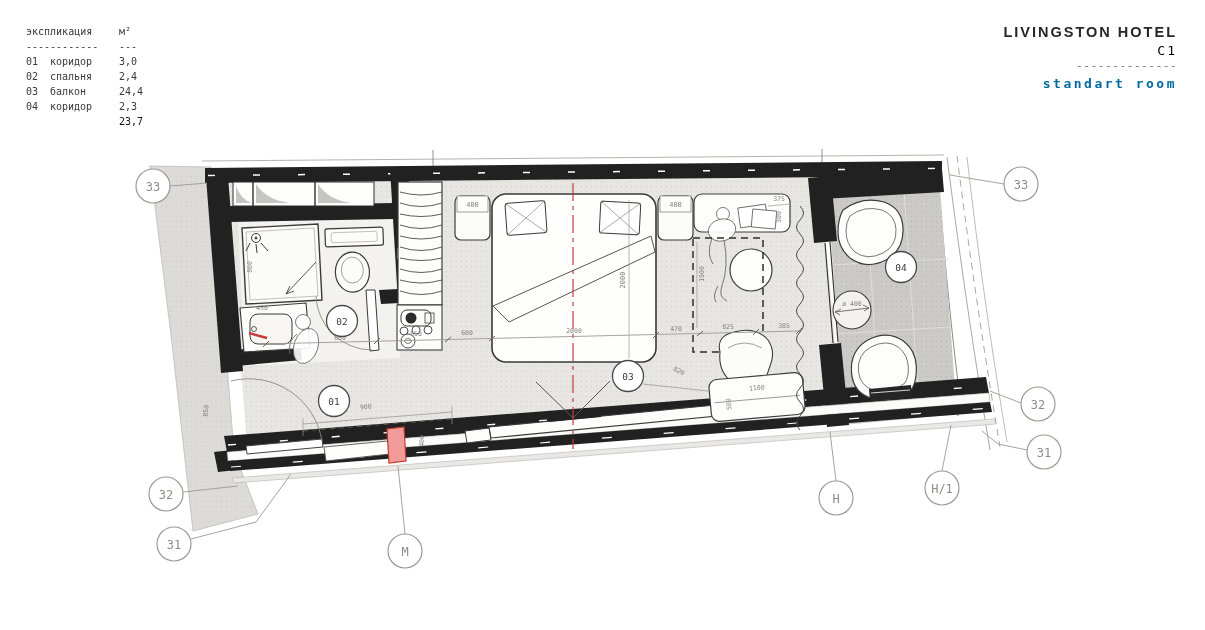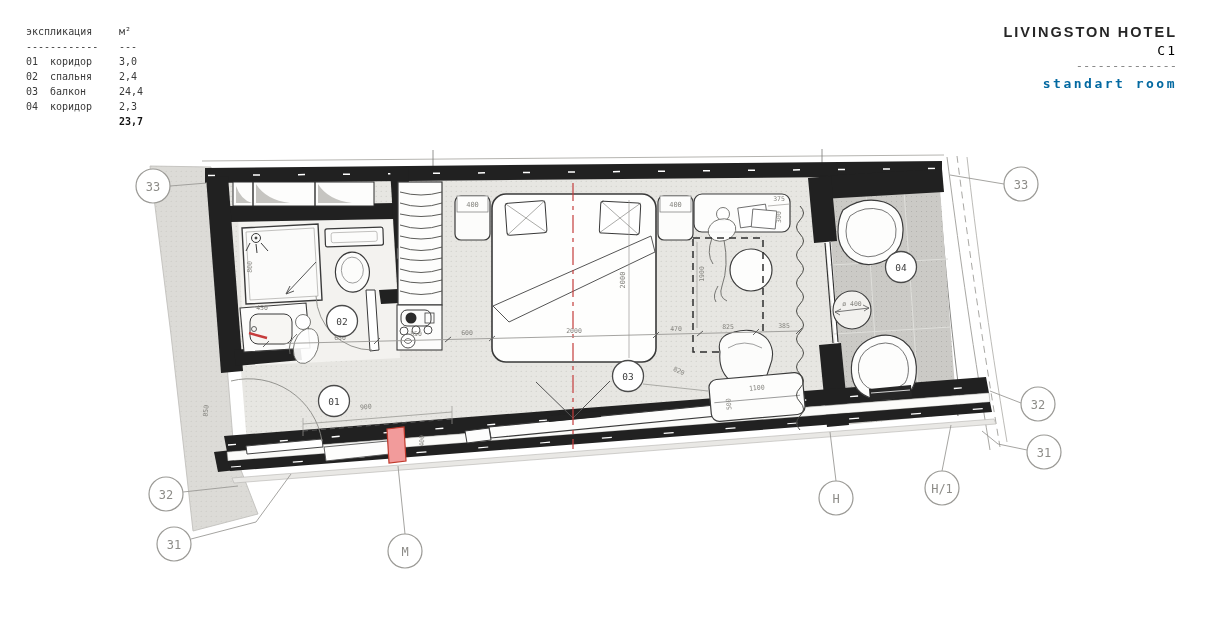--- a/index.html
+++ b/index.html
@@ -5,21 +5,21 @@
   html,body{margin:0;padding:0;background:#fff;}
   .stage{position:relative;width:1205px;height:630px;background:#ffffff;overflow:hidden;
          font-family:"DejaVu Sans Mono", monospace;}
   
   .legend{position:absolute;left:26px;top:24px;font-size:10px;line-height:15px;color:#3a3a3a;}
   .lg-row{display:flex;white-space:pre;}
   .lg-num{width:24px;}
   .lg-name{width:69px;}
   .lg-area{}
   .lg-head{width:93px;}
-  .lg-total{font-weight:bold;color:#141414;}
+  .lg-total{font-weight:normal;color:#141414;}
   .lg-pad{width:93px;}
   
   .titleblock{position:absolute;right:28px;top:24px;text-align:right;}
   .tb-hotel{font-family:"Liberation Sans",sans-serif;font-weight:700;font-size:14.5px;
             letter-spacing:2px;color:#262626;margin-bottom:3px;padding-left:7px;}
   .tb-code{font-size:13px;letter-spacing:2px;color:#000000;margin-bottom:1px;}
   .tb-div{font-size:12px;color:#8a8a8a;margin-bottom:3px;}
   .tb-room{font-size:13px;letter-spacing:2.5px;color:#0369a1;font-weight:bold;}
   svg text{font-family:"DejaVu Sans Mono",monospace;}
   .dim{fill:#85847f;font-size:6.5px;}

